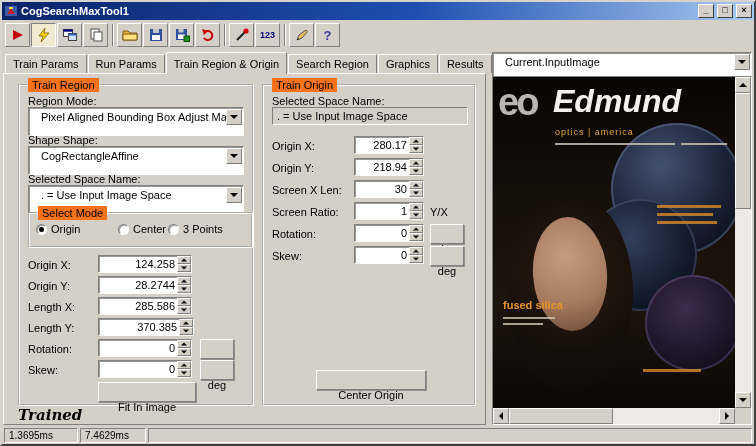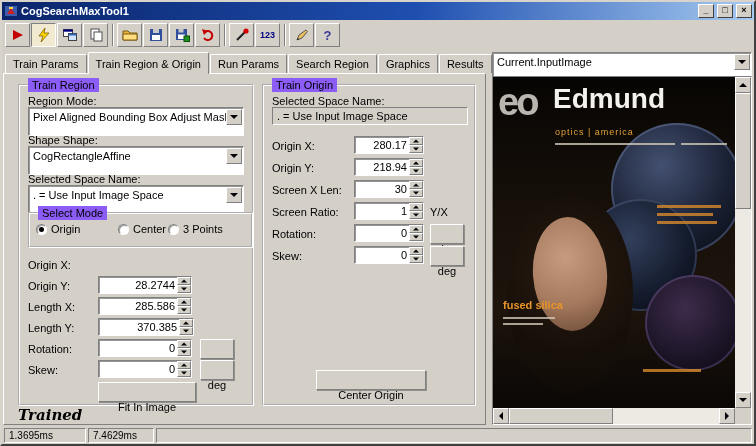--- a/index.html
+++ b/index.html
@@ -43,25 +43,25 @@
     border: 1px solid #808080; border-bottom: none; border-top-color: #fff; border-left-color: #fff;
     border-radius: 2px 2px 0 0; margin-right: 1px;
   }
   .tab.active { height: 22px; padding-top: 5px; margin-bottom: -1px; }
   .tabpage {
     position: absolute; left: 1px; top: 71px; width: 483px; height: 352px;
     background: #d4d0c8; border: 1px solid; border-color: #fff #808080 #808080 #fff; z-index: 2;
   }
   
   .groupbox { position: absolute; border: 2px groove #ffffff; }
-  .gb-title { position: absolute; top: -8px; left: 8px; background: #8b5cf6; padding: 0 4px; line-height: 14px; white-space: nowrap; }
+  .gb-title { position: absolute; top: -8px; left: 8px; background: #f97316; padding: 0 4px; line-height: 14px; white-space: nowrap; }
   .lbl { position: absolute; line-height: 14px; white-space: nowrap; }
   
   .combo {
-    position: absolute; height: 29px; background: #fff; padding: 3px 19px 0 4px;
+    position: absolute; height: 29px; background: #fff; padding: 3px 19px 0 12px;
     border: 1px solid; border-color: #808080 #fff #fff #808080;
     box-shadow: inset 1px 1px 0 rgba(64,64,64,.55);
     white-space: nowrap; overflow: hidden;
   }
   .combo-arrow-btn {
     position: absolute; top: 1px; right: 1px; width: 16px; height: 16px; background: #d4d0c8;
     border: 1px solid; border-color: #fff #808080 #808080 #fff;
   }
   .combo-arrow-btn::after {
     content: ""; position: absolute; left: 3px; top: 5px;
@@ -115,21 +115,21 @@
   .scr-btn::after { content: ""; position: absolute; left: 50%; top: 50%; transform: translate(-50%,-50%); }
   .scr-up::after { border-left: 4px solid transparent; border-right: 4px solid transparent; border-bottom: 4px solid #000; }
   .scr-down::after { border-left: 4px solid transparent; border-right: 4px solid transparent; border-top: 4px solid #000; }
   .scr-left::after { border-top: 4px solid transparent; border-bottom: 4px solid transparent; border-right: 4px solid #000; }
   .scr-right::after { border-top: 4px solid transparent; border-bottom: 4px solid transparent; border-left: 4px solid #000; }
   .thumb { position: absolute; background: #d4d0c8; border: 1px solid; border-color: #fff #808080 #808080 #fff; }
   
   .cover { position: absolute; left: 0; top: 0; width: 242px; height: 331px;
            background: linear-gradient(180deg, #070503 0%, #171009 40%, #1d140c 70%, #0a0705 100%); }
   .eo-logo { position: absolute; left: 5px; top: 4px; font-size: 38px; font-weight: bold; color: #b9b6b0; letter-spacing: -3px; }
-  .brand { position: absolute; left: 60px; top: 6px; font-size: 28px; font-weight: bold; color: #f4f2ee; white-space: nowrap; }
+  .brand { position: absolute; left: 60px; top: 6px; font-size: 32px; font-weight: bold; color: #f4f2ee; white-space: nowrap; font-style: italic; }
   .tagline { position: absolute; left: 62px; top: 50px; font-size: 9px; color: #e3a23a; letter-spacing: 1px; white-space: nowrap; }
   .cover-bar { position: absolute; height: 2px; background: #cfc7b6; opacity: .8; }
   .cover-bar.orange { background: #d88a2a; height: 3px; }
   .lens { position: absolute; border-radius: 50%; }
   .lens1 { left: 118px; top: 46px; width: 132px; height: 132px;
            background: radial-gradient(circle at 38% 32%, #435070 0%, #1a2134 55%, #05070d 100%);
            box-shadow: inset 0 0 0 2px rgba(130,150,195,.35); }
   .lens2 { left: 92px; top: 122px; width: 112px; height: 112px;
            background: radial-gradient(circle at 40% 35%, #33405c 0%, #131a2b 60%, #04060b 100%);
            box-shadow: inset 0 0 0 2px rgba(120,135,180,.3); }
@@ -238,22 +238,22 @@
         <path d="M3 13 L5.2 12.4 L3.8 11 Z" fill="#202020"></path>
       </svg>
     </div>
     <div class="tool-btn">
       <span class="help-label">?</span>
     </div>
   </div>
 
   <div class="tabstrip">
     <div class="tab">Train Params</div>
+    <div class="tab">Run Params</div>
     <div class="tab active">Train Region &amp; Origin</div>
-    <div class="tab">Run Params</div>
     <div class="tab">Search Region</div>
     <div class="tab">Graphics</div>
     <div class="tab">Results</div>
   </div>
 
   <div class="tabpage">
 
     <div class="groupbox" style="left:14px; top:10px; width:236px; height:322px;">
       <span class="gb-title">Train Region</span>
 
@@ -285,20 +285,27 @@
           <span class="radio"></span>
           <span>Center</span>
         </label>
         <label class="radio-item" style="left:138px;">
           <span class="radio"></span>
           <span>3 Points</span>
         </label>
       </div>
 
       <span class="lbl" style="left:8px; top:172px;">Origin X:</span>
+      <div class="numbox" style="left:78px; top:169px; width:94px;">
+        <span class="numval">124.258</span>
+        <span class="spin">
+            <span class="spin-btn up"></span>
+            <span class="spin-btn down"></span>
+          </span>
+      </div>
 
       <span class="lbl" style="left:8px; top:193px;">Origin Y:</span>
       <div class="numbox" style="left:78px; top:190px; width:94px;">
         <span class="numval">28.2744</span>
         <span class="spin">
             <span class="spin-btn up"></span>
             <span class="spin-btn down"></span>
           </span>
       </div>
 
@@ -446,18 +453,18 @@
     </div>
     <div class="scrollbar-h">
       <span class="scr-btn scr-left" style="left:0; top:0;"></span>
       <span class="thumb" style="top:0; left:16px; width:104px; height:16px;"></span>
       <span class="scr-btn scr-right" style="right:0; top:0;"></span>
     </div>
     <div class="scr-corner"></div>
   </div>
 
   <div class="statusbar">
-    <div class="status-cell" style="width:82px;">1.3695ms</div>
+    <div class="status-cell" style="width:74px;">1.3695ms</div>
     <div class="status-cell" style="width:66px;">7.4629ms</div>
     <div class="status-cell" style="flex:1;"></div>
   </div>
 
 </div>
 
 </body></html>

